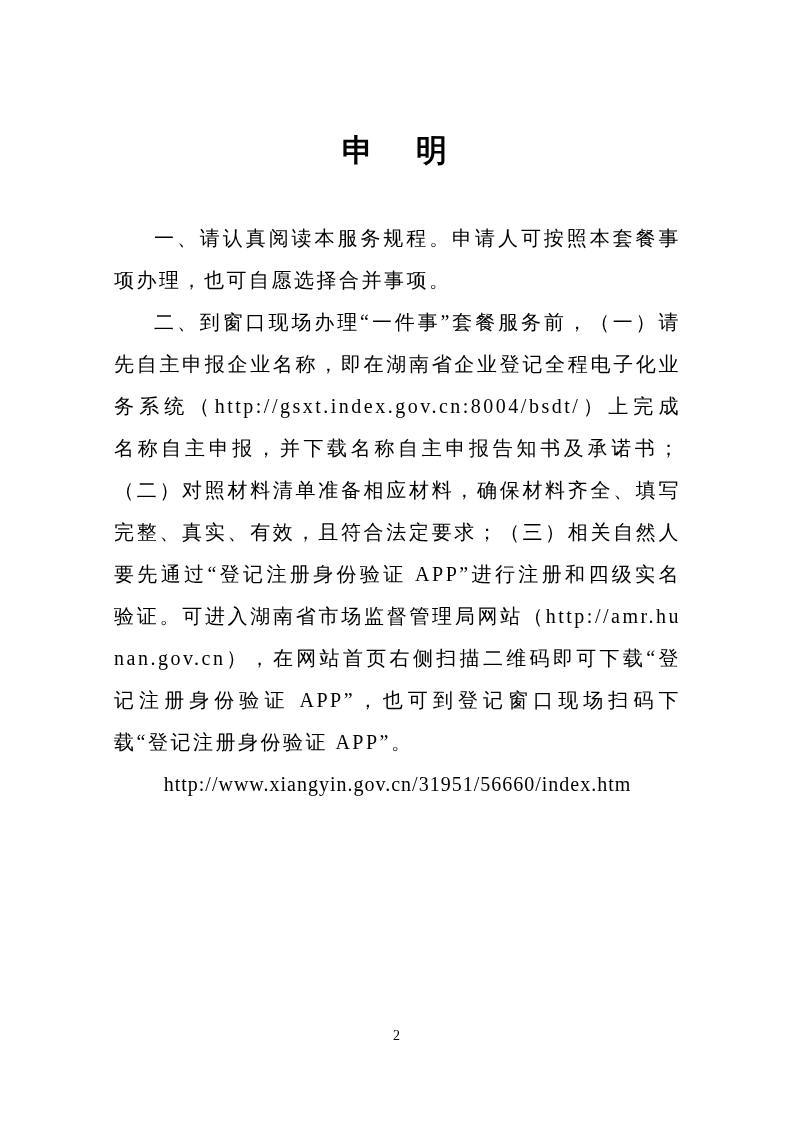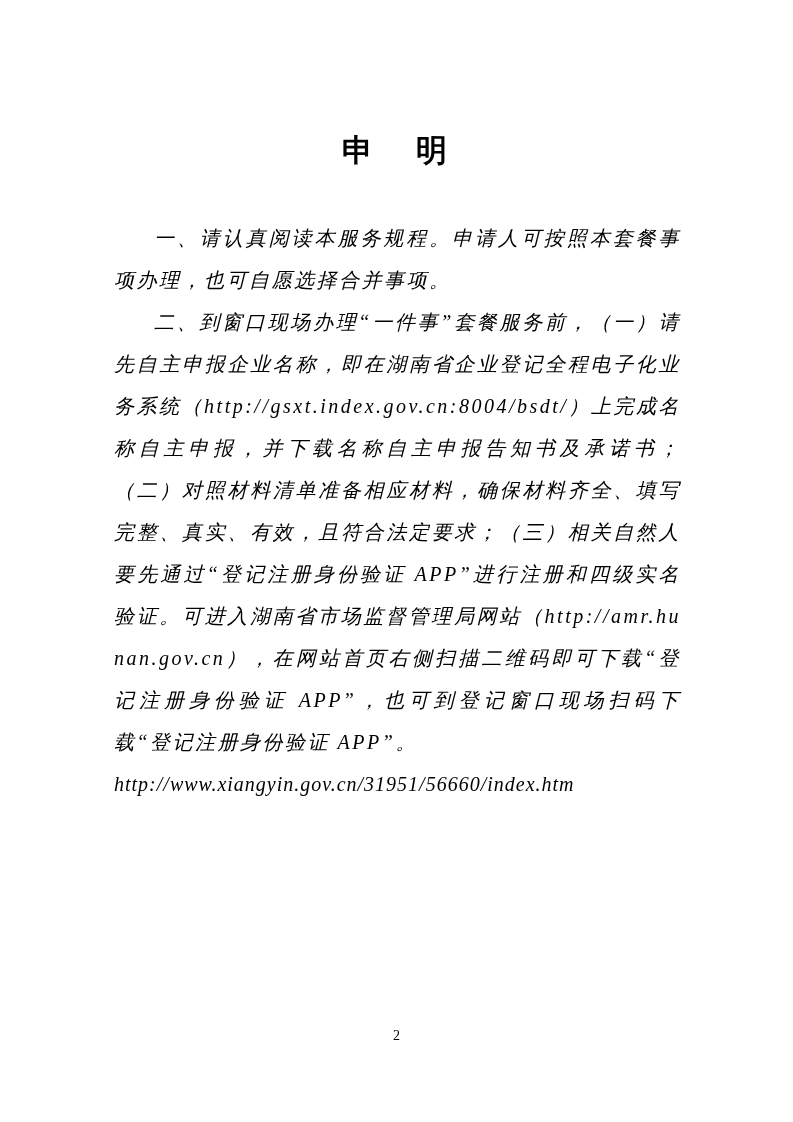--- a/index.html
+++ b/index.html
@@ -33,26 +33,25 @@
     line-height: 1.2;
   }
   .body-text p {
     margin: 0;
     font-size: 20px;
     line-height: 42px;
     letter-spacing: 2.5px;
     text-align: justify;
     text-indent: 2em;
     word-break: break-all;
-    font-style: italic;
   }
   .body-text p.url-line {
     text-indent: 0;
     letter-spacing: 1px;
-    text-align: left;
+    text-align: center;
   }
   .page-number {
     position: absolute;
     left: 0;
     right: 0;
     bottom: 78px;
     text-align: center;
     font-size: 14px;
     color: #000000;
   }

